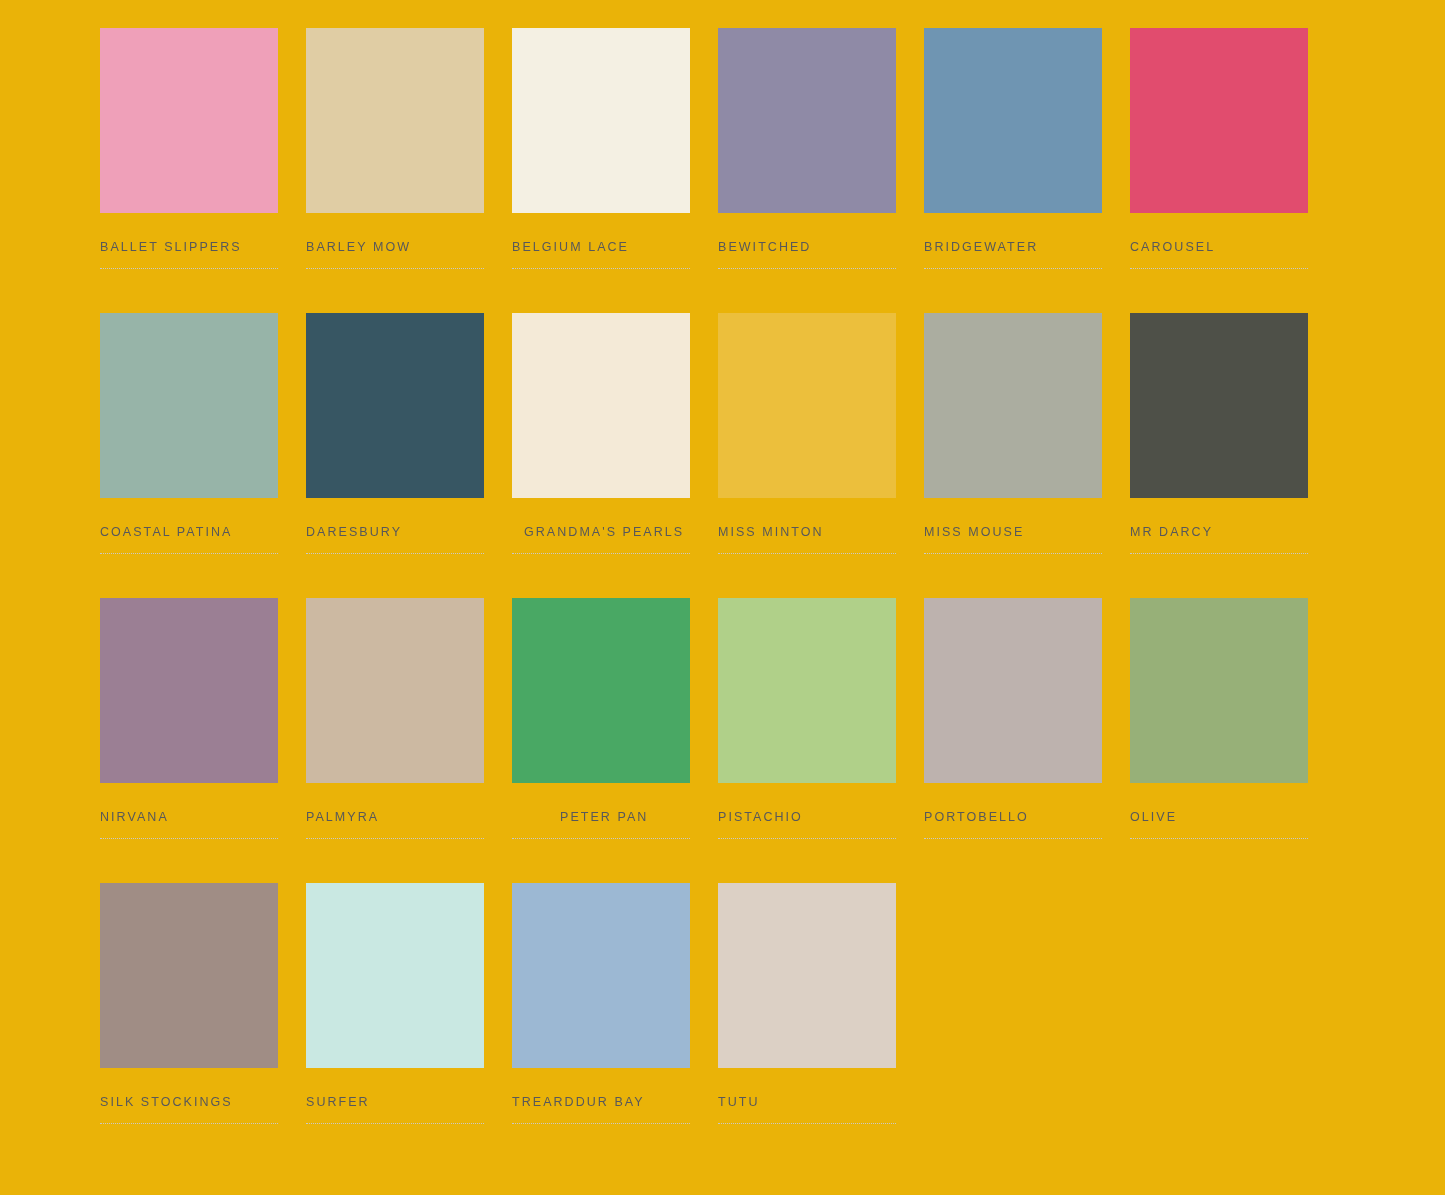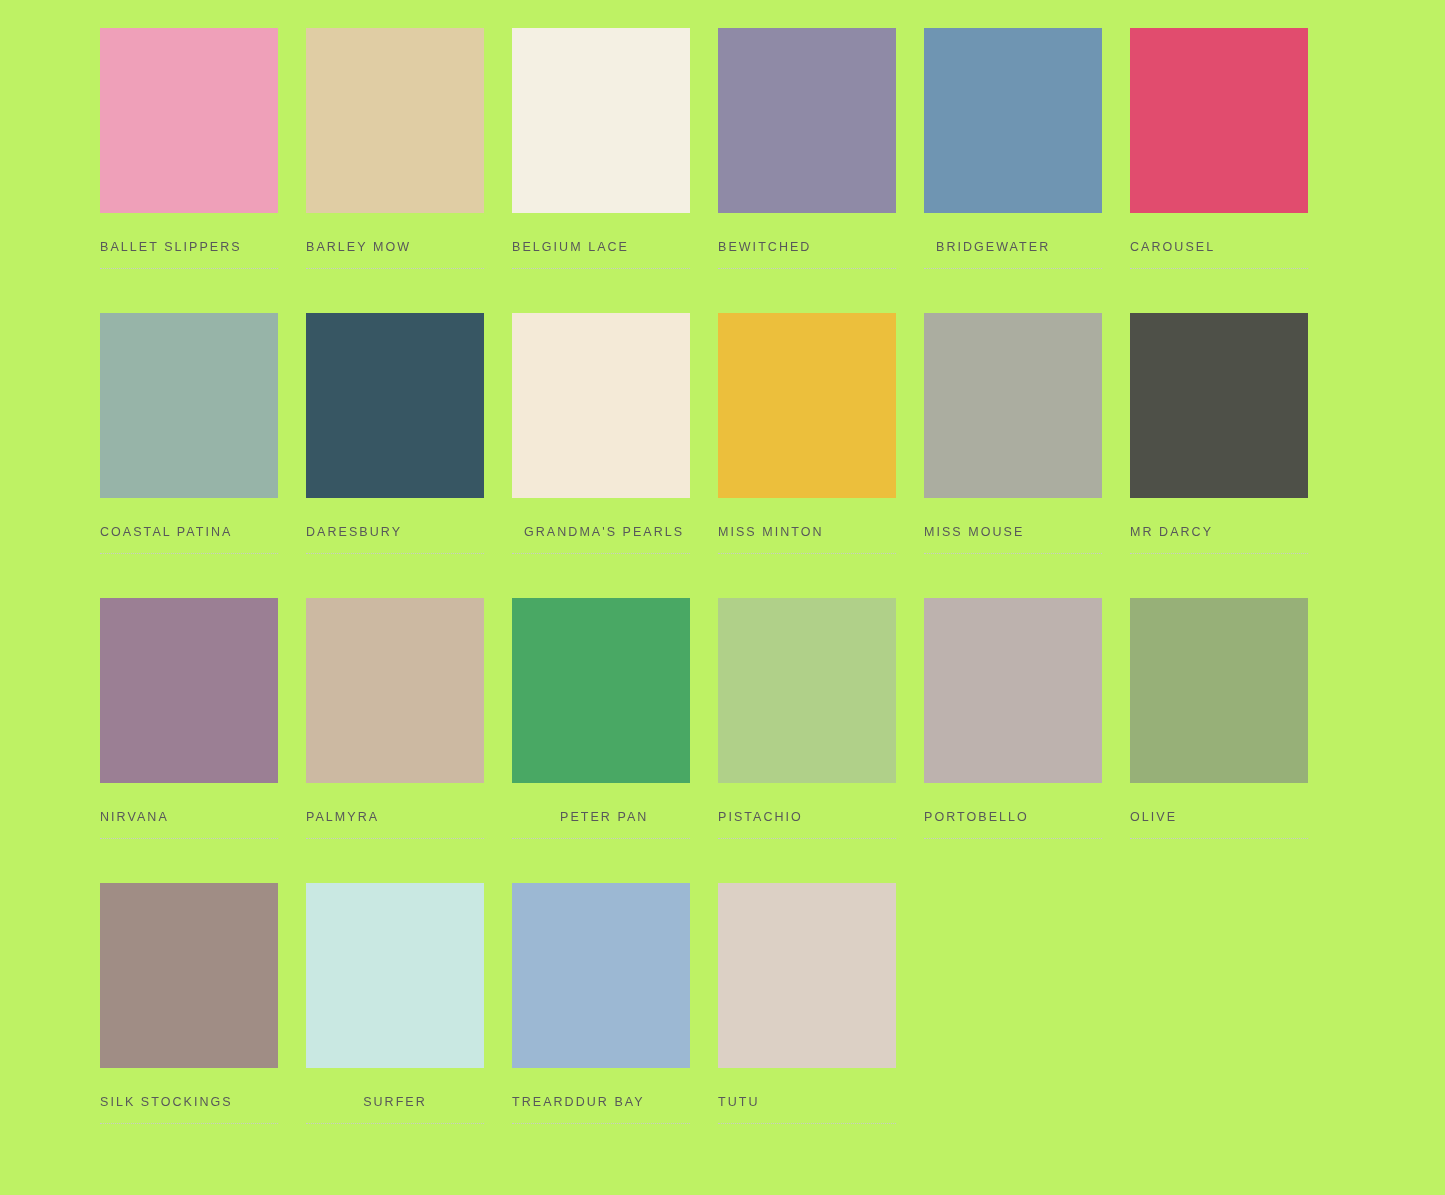--- a/index.html
+++ b/index.html
@@ -13,21 +13,21 @@
     height: 1195px;
     overflow: hidden;
     font-family: "Liberation Sans", "DejaVu Sans", sans-serif;
     -webkit-font-smoothing: antialiased;
   }
 
   #palette-page {
     position: relative;
     width: 1445px;
     height: 1195px;
-    background: #bef264;
+    background: #eab308;
     box-sizing: border-box;
     padding: 28px 0 0 0;
   }
 
   .swatch-grid {
     display: grid;
     grid-template-columns: repeat(6, 178px);
     grid-auto-rows: 285px;
     column-gap: 28px;
     row-gap: 0;
@@ -103,21 +103,21 @@
       <div class="swatch-card">
         <div class="swatch-chip" style="background-color: rgb(143, 138, 166);"></div>
         <div class="swatch-meta">
           <div class="swatch-label" style="color: rgb(88, 88, 90);">BEWITCHED</div>
           <div class="swatch-rule" style="border-bottom-color: rgb(201, 201, 201);"></div>
         </div>
       </div>
       <div class="swatch-card">
         <div class="swatch-chip" style="background-color: rgb(111, 149, 178);"></div>
         <div class="swatch-meta">
-          <div class="swatch-label" style="color: rgb(88, 88, 90); margin-left: 12px;">BRIDGEWATER</div>
+          <div class="swatch-label" style="color: rgb(88, 88, 90);">BRIDGEWATER</div>
           <div class="swatch-rule" style="border-bottom-color: rgb(201, 201, 201);"></div>
         </div>
       </div>
       <div class="swatch-card">
         <div class="swatch-chip" style="background-color: rgb(225, 76, 110);"></div>
         <div class="swatch-meta">
           <div class="swatch-label" style="color: rgb(88, 88, 90);">CAROUSEL</div>
           <div class="swatch-rule" style="border-bottom-color: rgb(201, 201, 201);"></div>
         </div>
       </div>
@@ -208,21 +208,21 @@
       <div class="swatch-card">
         <div class="swatch-chip" style="background-color: rgb(160, 141, 133);"></div>
         <div class="swatch-meta">
           <div class="swatch-label" style="color: rgb(88, 88, 90);">SILK STOCKINGS</div>
           <div class="swatch-rule" style="border-bottom-color: rgb(201, 201, 201);"></div>
         </div>
       </div>
       <div class="swatch-card">
         <div class="swatch-chip" style="background-color: rgb(201, 232, 226);"></div>
         <div class="swatch-meta">
-          <div class="swatch-label" style="color: rgb(88, 88, 90); text-align: center;">SURFER</div>
+          <div class="swatch-label" style="color: rgb(88, 88, 90);">SURFER</div>
           <div class="swatch-rule" style="border-bottom-color: rgb(201, 201, 201);"></div>
         </div>
       </div>
       <div class="swatch-card">
         <div class="swatch-chip" style="background-color: rgb(156, 184, 211);"></div>
         <div class="swatch-meta">
           <div class="swatch-label" style="color: rgb(88, 88, 90);">TREARDDUR BAY</div>
           <div class="swatch-rule" style="border-bottom-color: rgb(201, 201, 201);"></div>
         </div>
       </div>

